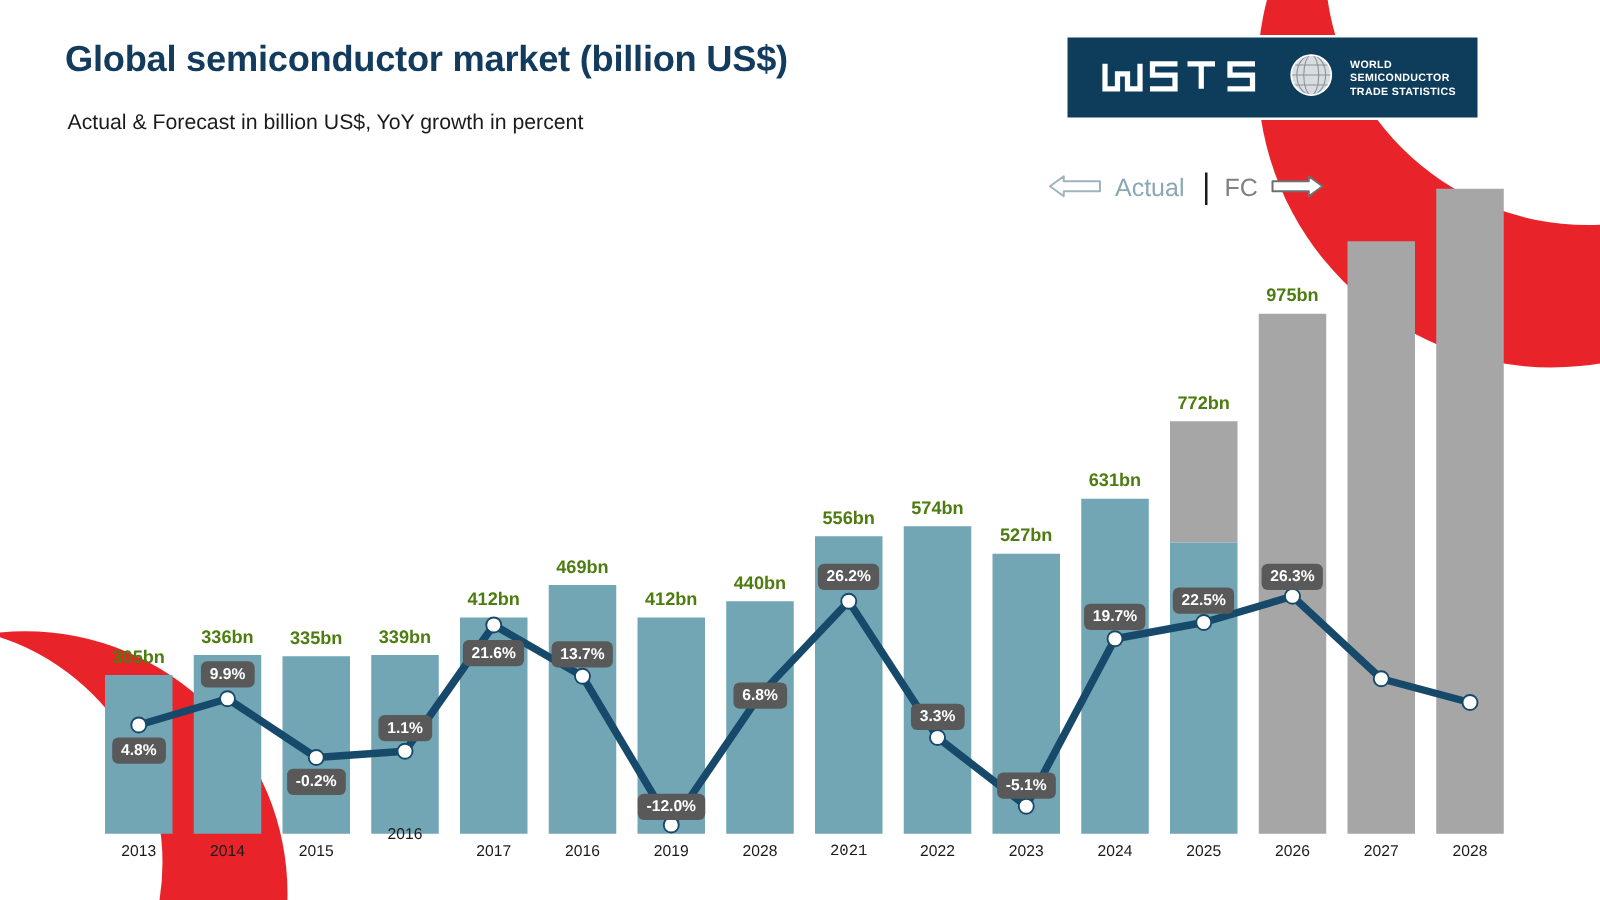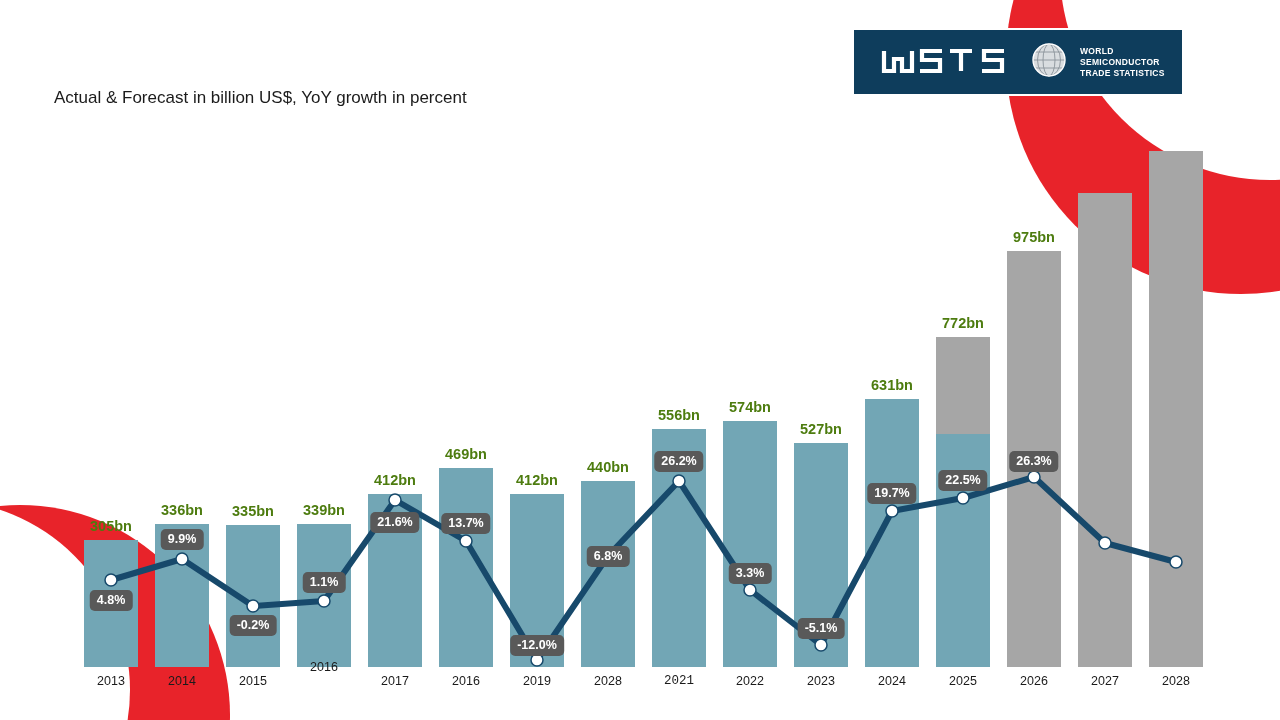--- a/index.html
+++ b/index.html
@@ -124,20 +124,21 @@
 </head>
 <body>
 
 <div id="slide">
 
   <div class="corner-tr"></div>
   <div class="corner-tr-mask"></div>
   <div class="corner-bl"></div>
   <div class="corner-bl-mask"></div>
 
+  <div class="title">Global semiconductor market (billion US$)</div>
   <div class="subtitle">Actual &amp; Forecast in billion US$, YoY growth in percent</div>
 
   <div class="logo-box">
     <div class="logo-word">
       <svg width="128" height="30" viewBox="0 0 128 30" aria-hidden="true">
         <g fill="none" stroke="#ffffff" stroke-width="4.2">
           <path d="M4,4 L4,24 L14,24 L14,12 L22,12 L22,24 L32,24 L32,4"></path>
           <path d="M62,4 L42,4 L42,13 L60,13 L60,24 L40,24"></path>
           <path d="M70,4 L92,4 M81,4 L81,24"></path>
           <path d="M124,4 L104,4 L104,13 L122,13 L122,24 L102,24"></path>
@@ -157,20 +158,35 @@
         <circle cx="19" cy="19" r="16" fill="none" stroke="#ffffff" stroke-width="1.4"></circle>
       </svg>
     </div>
     <div class="logo-text">
       <div>WORLD</div>
       <div>SEMICONDUCTOR</div>
       <div>TRADE STATISTICS</div>
     </div>
   </div>
 
+  <div class="legend">
+    <span>
+      <svg width="44" height="22" viewBox="0 0 44 22" aria-hidden="true">
+        <path d="M13,3 L13,7 L42,7 L42,15 L13,15 L13,19 L2,11 Z" fill="#ffffff" stroke="#9fb3bd" stroke-width="1.6" stroke-linejoin="round"></path>
+      </svg>
+    </span>
+    <span class="legend-label">Actual</span>
+    <span class="legend-div"></span>
+    <span class="legend-label fc">FC</span>
+    <span>
+      <svg width="44" height="22" viewBox="0 0 44 22" aria-hidden="true">
+        <path d="M31,3 L31,7 L2,7 L2,15 L31,15 L31,19 L42,11 Z" fill="#ffffff" stroke="#6f6f6f" stroke-width="1.6" stroke-linejoin="round"></path>
+      </svg>
+    </span>
+  </div>
 
   <div class="plot" id="plot">
     <svg class="lineplot" id="lineplot">
         <polyline points="111,580 182,559 253,606 324,601 395,500 466,541 537,660 608,556 679,481 750,590 821,645 892,511 963,498 1034,477 1105,543 1176,562" fill="none" stroke="#17496b" stroke-width="6" stroke-linejoin="round" stroke-linecap="round"></polyline>
         <circle cx="111" cy="580" r="6" fill="#ffffff" stroke="#17496b" stroke-width="1.5"></circle>
         <circle cx="182" cy="559" r="6" fill="#ffffff" stroke="#17496b" stroke-width="1.5"></circle>
         <circle cx="253" cy="606" r="6" fill="#ffffff" stroke="#17496b" stroke-width="1.5"></circle>
         <circle cx="324" cy="601" r="6" fill="#ffffff" stroke="#17496b" stroke-width="1.5"></circle>
         <circle cx="395" cy="500" r="6" fill="#ffffff" stroke="#17496b" stroke-width="1.5"></circle>
         <circle cx="466" cy="541" r="6" fill="#ffffff" stroke="#17496b" stroke-width="1.5"></circle>

